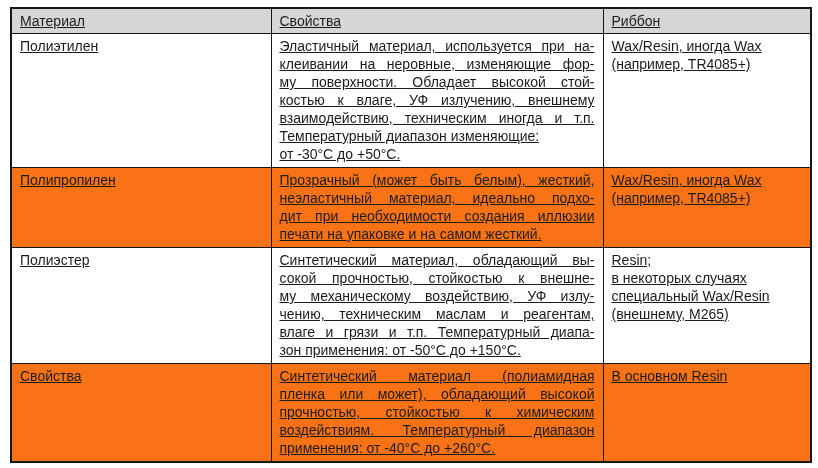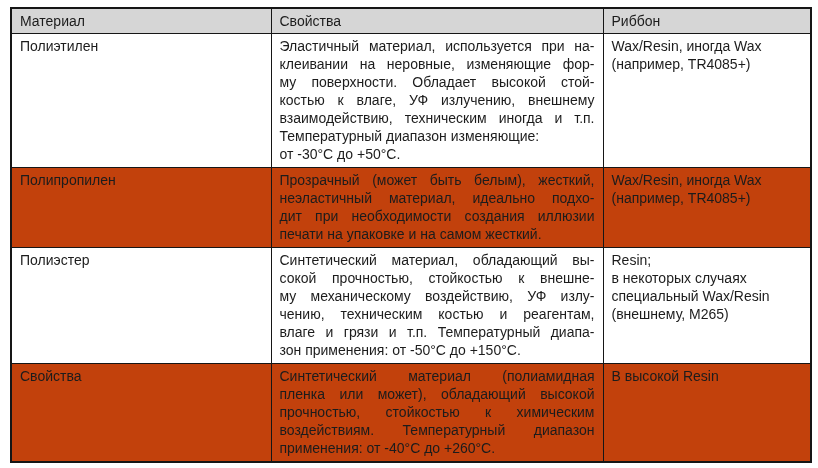--- a/index.html
+++ b/index.html
@@ -9,20 +9,21 @@
     width: 818px;
     height: 468px;
     font-family: "Liberation Sans", "DejaVu Sans", sans-serif;
     color: #1c1c1c;
   }
   .page {
     position: absolute;
     left: 10px;
     top: 7px;
     width: 800px;
+    text-decoration: underline;
   }
   table.materials {
     border-collapse: collapse;
     table-layout: fixed;
     width: 800px;
     border: 2px solid #161616;
   }
   col.c-material { width: 260px; }
   col.c-properties { width: 332px; }
   col.c-ribbon { width: 208px; }
@@ -35,21 +36,21 @@
     line-height: 18px;
     padding: 3px 8px 4px 8px;
     overflow: hidden;
   }
   thead th {
     background: #d6d6d6;
     padding-top: 3px;
     padding-bottom: 3px;
   }
   tr.shaded td {
-    background: #c2410c;
+    background: #f97316;
   }
   .line { min-height: 18px; }
   .line.j {
     text-align: justify;
     text-align-last: justify;
   }
 </style>
 </head>
 <body>
 
@@ -96,39 +97,39 @@
             <div class="line">Wax/Resin, иногда Wax</div>
             <div class="line">(например, TR4085+)</div>
           </td>
         </tr>
         <tr>
           <td>Полиэстер</td>
           <td>
             <div class="line j">Синтетический материал, обладающий вы-</div>
             <div class="line j">сокой прочностью, стойкостью к внешне-</div>
             <div class="line j">му механическому воздействию, УФ излу-</div>
-            <div class="line j">чению, техническим костью и реагентам,</div>
+            <div class="line j">чению, техническим маслам и реагентам,</div>
             <div class="line j">влаге и грязи и т.п. Температурный диапа-</div>
             <div class="line">зон применения: от -50°С до +150°С.</div>
           </td>
           <td>
             <div class="line">Resin;</div>
             <div class="line">в некоторых случаях</div>
             <div class="line">специальный Wax/Resin</div>
             <div class="line">(внешнему, M265)</div>
           </td>
         </tr>
         <tr class="shaded">
           <td>Свойства</td>
           <td>
             <div class="line j">Синтетический материал (полиамидная</div>
             <div class="line j">пленка или может), обладающий высокой</div>
             <div class="line j">прочностью, стойкостью к химическим</div>
             <div class="line j">воздействиям. Температурный диапазон</div>
             <div class="line">применения: от -40°С до +260°С.</div>
           </td>
           <td>
-            <div class="line">В высокой Resin</div>
+            <div class="line">В основном Resin</div>
           </td>
         </tr>
       </tbody>
   </table>
 </div>
 
 </body></html>

